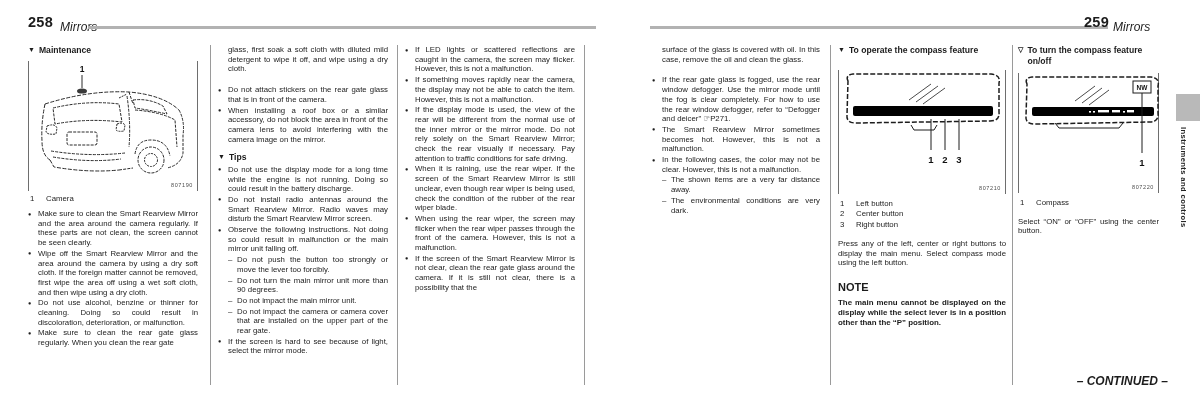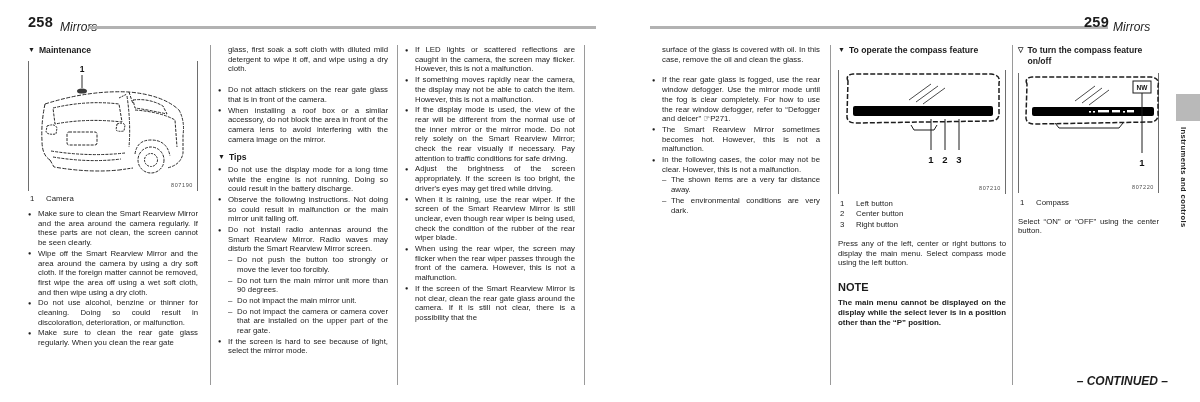--- a/index.html
+++ b/index.html
@@ -128,26 +128,26 @@
   <div class="h-sec" style="margin-top:8px;">
     <span class="tri">▼</span>
     <span>Tips</span>
   </div>
   <div class="li">
     <span class="mk">●</span>
     <span class="li-body">Do not use the display mode for a long time while the engine is not running. Doing so could result in the battery discharge.</span>
   </div>
   <div class="li">
     <span class="mk">●</span>
+    <span class="li-body">Do not install radio antennas around the Smart Rearview Mirror. Radio waves may disturb the Smart Rearview Mirror screen.</span>
+  </div>
+  <div class="li">
+    <span class="mk">●</span>
     <span class="li-body">Observe the following instructions. Not doing so could result in malfunction or the main mirror unit falling off.</span>
   </div>
-  <div class="li">
-    <span class="mk">●</span>
-    <span class="li-body">Do not install radio antennas around the Smart Rearview Mirror. Radio waves may disturb the Smart Rearview Mirror screen.</span>
-  </div>
   <div class="subwrap">
     <div class="li">
       <span class="dashmk">–</span>
       <span class="li-body">Do not push the button too strongly or move the lever too forcibly.</span>
     </div>
     <div class="li">
       <span class="dashmk">–</span>
       <span class="li-body">Do not turn the main mirror unit more than 90 degrees.</span>
     </div>
     <div class="li">
@@ -170,24 +170,20 @@
     <span class="mk">●</span>
     <span class="li-body">If LED lights or scattered reflections are caught in the camera, the screen may flicker. However, this is not a malfunction.</span>
   </div>
   <div class="li">
     <span class="mk">●</span>
     <span class="li-body">If something moves rapidly near the camera, the display may not be able to catch the item. However, this is not a malfunction.</span>
   </div>
   <div class="li">
     <span class="mk">●</span>
     <span class="li-body">If the display mode is used, the view of the rear will be different from the normal use of the inner mirror or the mirror mode. Do not rely solely on the Smart Rearview Mirror; check the rear visually if necessary. Pay attention to traffic conditions for safe driving.</span>
-  </div>
-  <div class="li">
-    <span class="mk">●</span>
-    <span class="li-body">Adjust the brightness of the screen appropriately. If the screen is too bright, the driver's eyes may get tired while driving.</span>
   </div>
   <div class="li">
     <span class="mk">●</span>
     <span class="li-body">When it is raining, use the rear wiper. If the screen of the Smart Rearview Mirror is still unclear, even though rear wiper is being used, check the condition of the rubber of the rear wiper blade.</span>
   </div>
   <div class="li">
     <span class="mk">●</span>
     <span class="li-body">When using the rear wiper, the screen may flicker when the rear wiper passes through the front of the camera. However, this is not a malfunction.</span>
   </div>
   <div class="li">

